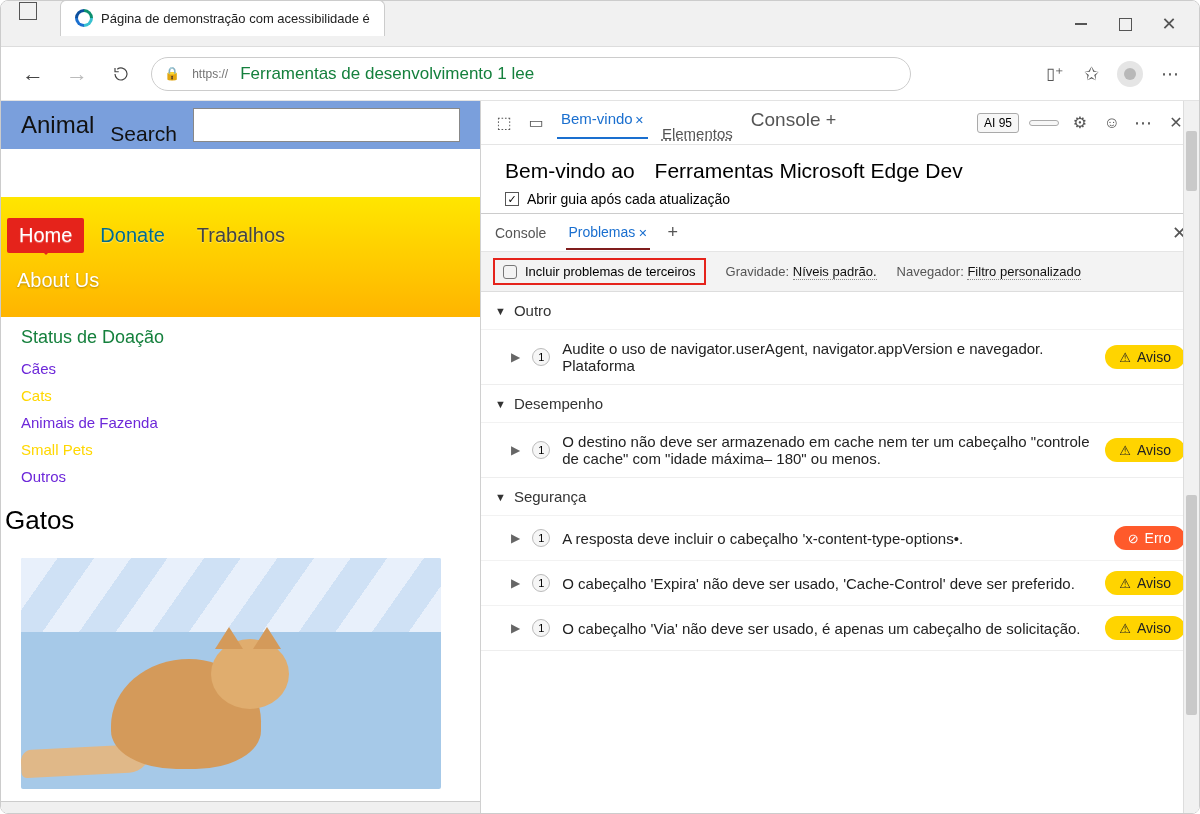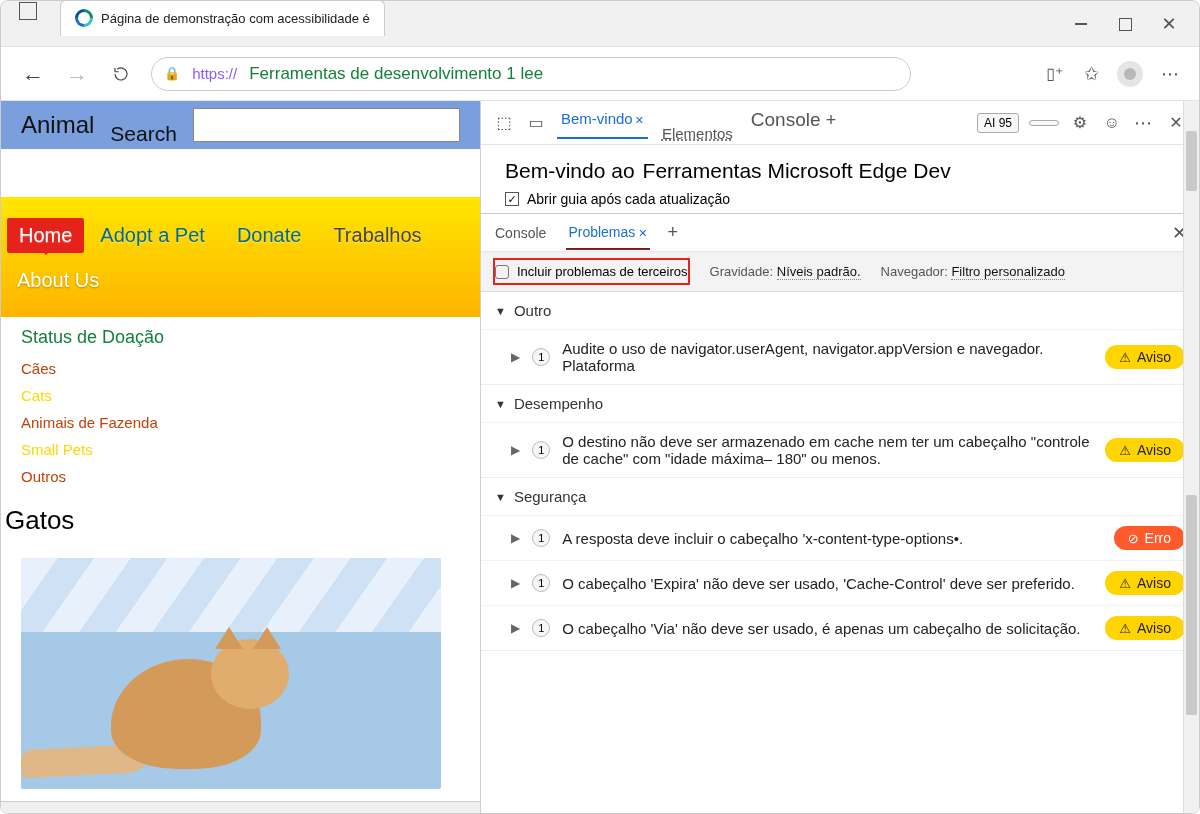--- a/index.html
+++ b/index.html
@@ -20,21 +20,21 @@
   .win-close{font-size:18px;line-height:1;}
 
   
   .toolbar { height:54px; display:flex; align-items:center; gap:16px; padding:0 18px; background:#fff; border-bottom:1px solid #e3e3e3;}
   .tbtn { width:28px; height:28px; display:flex; align-items:center; justify-content:center; color:#444;}
   .arrow { font-size:22px;}
   .fwd { color:#bbb;}
   .reload svg { width:18px; height:18px; stroke:#444; fill:none; stroke-width:1.6;}
   .addr { flex:0 0 760px; height:34px; border:1px solid #ccc; border-radius:17px; background:#fff; display:flex; align-items:center; padding:0 12px; gap:12px;}
   .lock { font-size:13px; color:#666;}
-  .scheme { color:#8b5cf6; font-size:15px;}
+  .scheme { color:#737373; font-size:12px;}
   .url-main { font-size:17px; color:#15803d;}
   .rt-icons { margin-left:auto; display:flex; align-items:center; gap:18px; color:#555;}
   .star { font-size:18px;}
   .avatar { width:26px; height:26px; border-radius:50%; background:#e5e5e5; display:flex;align-items:center;justify-content:center;}
   .avatar::after{content:"";width:12px;height:12px;border-radius:50%;background:#b8b8b8;}
   .dots { font-size:18px; letter-spacing:2px;}
 
   
   .main { display:flex; height: calc(814px - 46px - 54px); }
 
@@ -45,21 +45,21 @@
   .search-lbl { font-size:21px; color:#111; margin-top:18px;}
   .search-box { flex:1; height:34px; background:#fff; border:1px solid #888;}
   .nav { background:linear-gradient(#ffe600,#ffb400); padding:15px 0;margin-top:48px;}
   .nav-row { display:flex; align-items:center;}
   .nav-item { padding:10px 16px; font-size:20px; color:#006b8f; text-shadow:0 1px 1px rgba(255,255,255,.4);}
   .nav-item.active { background:#e5231b; color:#fff; border-radius:2px; margin:6px 0 6px 6px; padding:6px 12px; position:relative;}
   .nav-item.active::after {content:"";position:absolute;bottom:-8px;left:50%;transform:translateX(-50%);border:6px solid transparent;border-top-color:#e5231b;}
   .nav-item.gray { color:#444;}
   .sub { font-size:18px; color:#15803d; padding:10px 20px 6px;}
   .list { padding:6px 20px 10px; display:flex; flex-direction:column; gap:10px;}
-  .list a { font-size:15px; color:#c2410c; text-decoration:none;}
+  .list a { font-size:15px; color:#6d28d9; text-decoration:none;}
   .list a.sel { color:#ffd700;}
   .h2 { font-size:26px; padding:10px 4px;}
   .cat-img { margin:12px 20px; width:420px; height:258px; border-radius:2px; overflow:hidden; background:linear-gradient(180deg,#c8e5ff 0 32%,#a6c9e8 32% 100%); position:relative;}
   .cat-img::before{content:"";position:absolute;left:0;right:0;top:0;height:32%;background:repeating-linear-gradient(125deg,#e8f0fb 0 30px,#cfe1f5 30px 60px);}
   .cat { position:absolute; left:90px; bottom:20px; width:220px;}
   .cat-body{width:150px;height:110px;background:#d49a5a;border-radius:60% 55% 50% 50%/70% 65% 40% 40%;position:relative;}
   .cat-head{width:78px;height:70px;background:#e0ad6e;border-radius:50%;position:absolute;right:-28px;top:-20px;}
   .cat-ear1,.cat-ear2{position:absolute;width:0;height:0;border:14px solid transparent;border-bottom:22px solid #d49a5a;top:-26px;}
   .cat-ear1{right:46px;} .cat-ear2{right:8px;}
   .cat-tail{position:absolute;left:-90px;bottom:-6px;width:130px;height:28px;background:#e0b888;border-radius:20px 10px 40px 10px;transform:rotate(-3deg);}
@@ -71,34 +71,34 @@
   .dt-top .sp { flex:1;}
   .ic { width:22px; height:22px; display:flex; align-items:center; justify-content:center; color:#555;}
   .dt-tab { padding:4px 4px 10px; font-size:15px; color:#555; position:relative;}
   .dt-tab.sel { color:#1a6fcf; border-bottom:2px solid #1a6fcf;}
   .dt-tab.link { text-decoration:underline dotted;margin-top:28px; }
   .dt-tab .x{font-size:11px;margin-left:2px;}
   .plus { font-size:18px; color:#555;}
   .badge { border:1px solid #aaa; border-radius:3px; padding:2px 6px; font-size:12px; background:#f7f7f7;}
   .gear { font-size:16px;}
   .welcome { padding:14px 24px 6px;}
-  .welcome h3 { font-weight:400; font-size:21px; display:flex; gap:8px; align-items:baseline;}
+  .welcome h3 { font-weight:400; font-size:21px; display:flex; gap:20px; align-items:baseline;}
   .welcome h3 .strong{font-size:21px;}
   .chk { display:flex; align-items:center; gap:8px; margin-top:8px; font-size:14px;}
   .chkbox { width:14px; height:14px; border:1.3px solid #555; display:inline-flex;align-items:center;justify-content:center;font-size:11px;}
 
   
   .drawer { border-top:1px solid #ccc; flex:1; display:flex; flex-direction:column;}
   .drawer-tabs { display:flex; align-items:center; height:38px; padding:0 12px; gap:18px; border-bottom:1px solid #e5e5e5;}
   .dtab { font-size:14px; color:#555; padding:8px 2px;}
   .dtab.sel { color:#1a6fcf; border-bottom:2px solid #7f1d1d;}
   .dtab .x{font-size:11px;}
   .drawer-tabs .close { margin-left:auto; font-size:18px; color:#555;}
   .filters { display:flex; align-items:center; height:40px; background:#f3f3f3; border-bottom:1px solid #ddd; padding:0 12px; gap:20px; font-size:13px;}
-  .filters .red-box { border:2px solid #e5231b; padding:4px 0; display:flex; align-items:center; gap:8px;}
+  .filters .red-box { border:2px solid #e5231b; padding:4px 8px; display:flex; align-items:center; gap:8px;}
   .filters .cbox { width:14px; height:14px; border:1.3px solid #777; border-radius:3px;}
   .filters label{color:#555;}
   .filters .val{color:#111; border-bottom:1px dotted #888;}
 
   .issues { flex:1; overflow:auto;}
   .group { border-bottom:1px solid #eee;}
   .group-head { display:flex; align-items:center; gap:8px; padding:10px 14px; font-size:15px; color:#333;}
   .tri { font-size:11px;}
   .row { display:flex; align-items:center; gap:12px; padding:10px 14px 10px 30px; border-top:1px solid #f2f2f2;}
   .rtri { color:#666; font-size:12px;}
@@ -157,21 +157,20 @@
 
   <div class="page">
     <div class="page-head">
       <span class="brand">Animal</span>
       <span class="search-lbl">Search</span>
       <input class="search-box" style="">
     </div>
     <div class="nav">
       <div class="nav-row">
         <span class="nav-item active">Home</span>
-        <span class="nav-item">Adopt a Pet</span>
         <span class="nav-item">Donate</span>
         <span class="nav-item gray">Trabalhos</span>
       </div>
       <div class="nav-row">
         <span class="nav-item" style="color:#fff;text-shadow:0 1px 2px rgba(0,0,0,.3);">About Us</span>
       </div>
     </div>
     <div class="sub">Status de Doação</div>
     <div class="list">
       <a>Cães</a>

